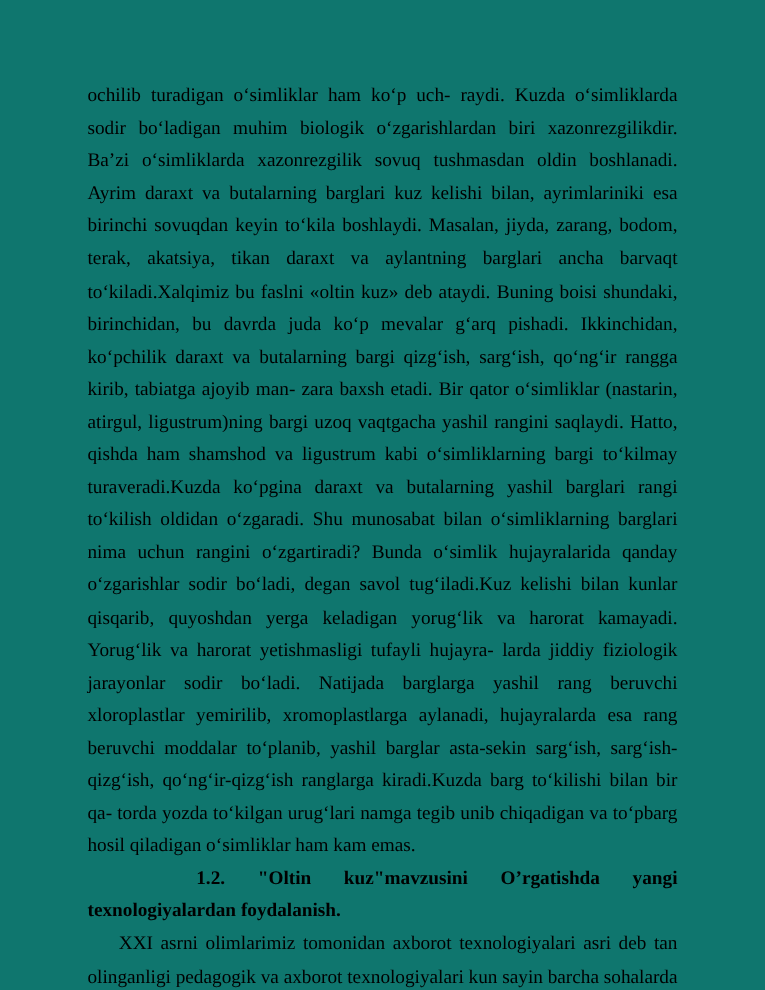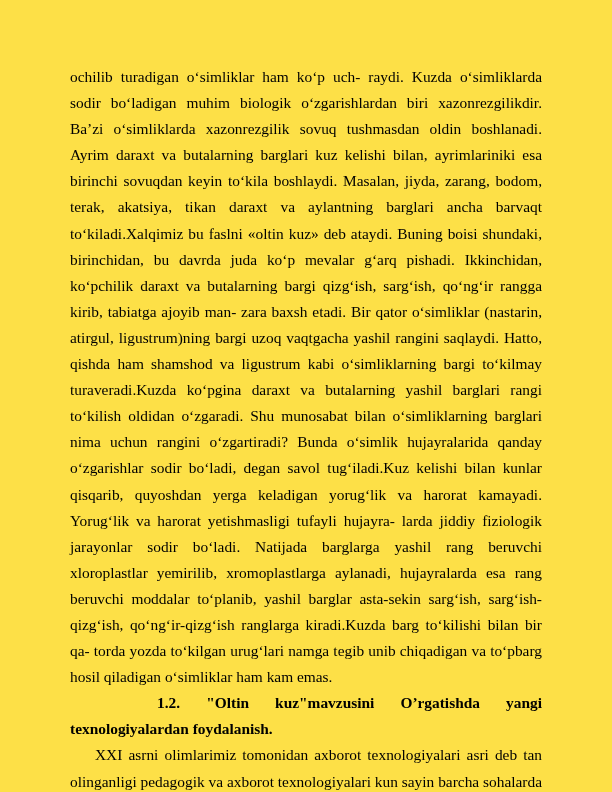--- a/index.html
+++ b/index.html
@@ -50,21 +50,21 @@
     text-indent: 87px;
   }
   
   .justify-all {
     text-align-last: auto;
   }
 </style>
 </head>
 <body>
 
-<div class="page" style="width: 612px; height: 792px; background: #fde047; color: rgb(0, 0, 0);">
+<div class="page" style="width: 612px; height: 792px; background: #0f766e; color: rgb(0, 0, 0);">
   <div class="content">
 
     <p class="body-par justify-all">ochilib turadigan o‘simliklar ham ko‘p uch- raydi. Kuzda o‘simliklarda sodir bo‘ladigan muhim biologik o‘zgarishlardan biri xazonrezgilikdir. Ba’zi o‘simliklarda xazonrezgilik sovuq tushmasdan oldin boshlanadi. Ayrim daraxt va butalarning barglari kuz kelishi bilan, ayrimlariniki esa birinchi sovuqdan keyin to‘kila boshlaydi. Masalan, jiyda, zarang, bodom, terak, akatsiya, tikan daraxt va aylantning barglari ancha barvaqt to‘kiladi.Xalqimiz bu faslni «oltin kuz» deb ataydi. Buning boisi shundaki, birinchidan, bu davrda juda ko‘p mevalar g‘arq pishadi. Ikkinchidan, ko‘pchilik daraxt va butalarning bargi qizg‘ish, sarg‘ish, qo‘ng‘ir rangga kirib, tabiatga ajoyib man- zara baxsh etadi. Bir qator o‘simliklar (nastarin, atirgul, ligustrum)ning bargi uzoq vaqtgacha yashil rangini saqlaydi. Hatto, qishda ham shamshod va ligustrum kabi o‘simliklarning bargi to‘kilmay turaveradi.Kuzda ko‘pgina daraxt va butalarning yashil barglari rangi to‘kilish oldidan o‘zgaradi. Shu munosabat bilan o‘simliklarning barglari nima uchun rangini o‘zgartiradi? Bunda o‘simlik hujayralarida qanday o‘zgarishlar sodir bo‘ladi, degan savol tug‘iladi.Kuz kelishi bilan kunlar qisqarib, quyoshdan yerga keladigan yorug‘lik va harorat kamayadi. Yorug‘lik va harorat yetishmasligi tufayli hujayra- larda jiddiy fiziologik jarayonlar sodir bo‘ladi. Natijada barglarga yashil rang beruvchi xloroplastlar yemirilib, xromoplastlarga aylanadi, hujayralarda esa rang beruvchi moddalar to‘planib, yashil barglar asta-sekin sarg‘ish, sarg‘ish-qizg‘ish, qo‘ng‘ir-qizg‘ish ranglarga kiradi.Kuzda barg to‘kilishi bilan bir qa- torda yozda to‘kilgan urug‘lari namga tegib unib chiqadigan va to‘pbarg hosil qiladigan o‘simliklar ham kam emas.</p>
 
     <p class="heading-par">1.2. "Oltin kuz"mavzusini O’rgatishda yangi texnologiyalardan foydalanish.</p>
 
     <p class="body-par indented">XXI asrni olimlarimiz tomonidan axborot texnologiyalari asri deb tan olinganligi pedagogik va axborot texnologiyalari kun sayin barcha sohalarda rivojlanayotgani, jumladan, ta’lim sohasida ham yangi axborot texnologiyalaridan</p>
 
   </div>
 </div>

